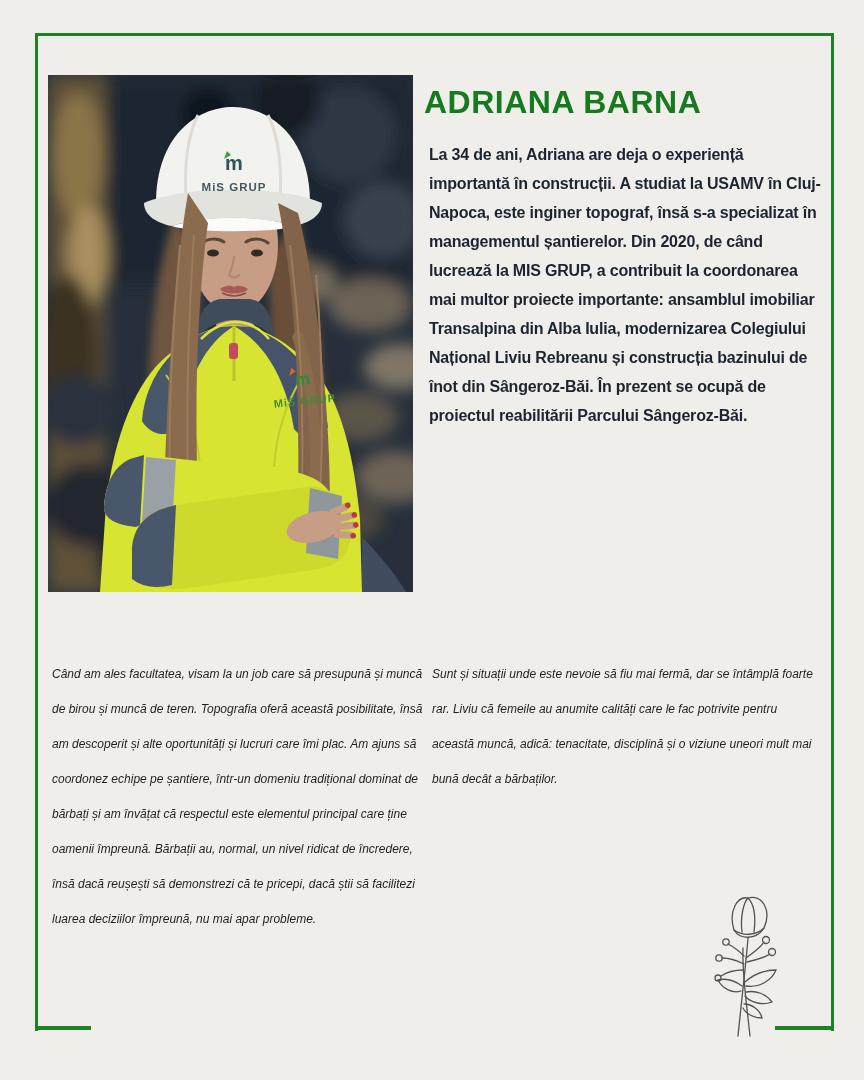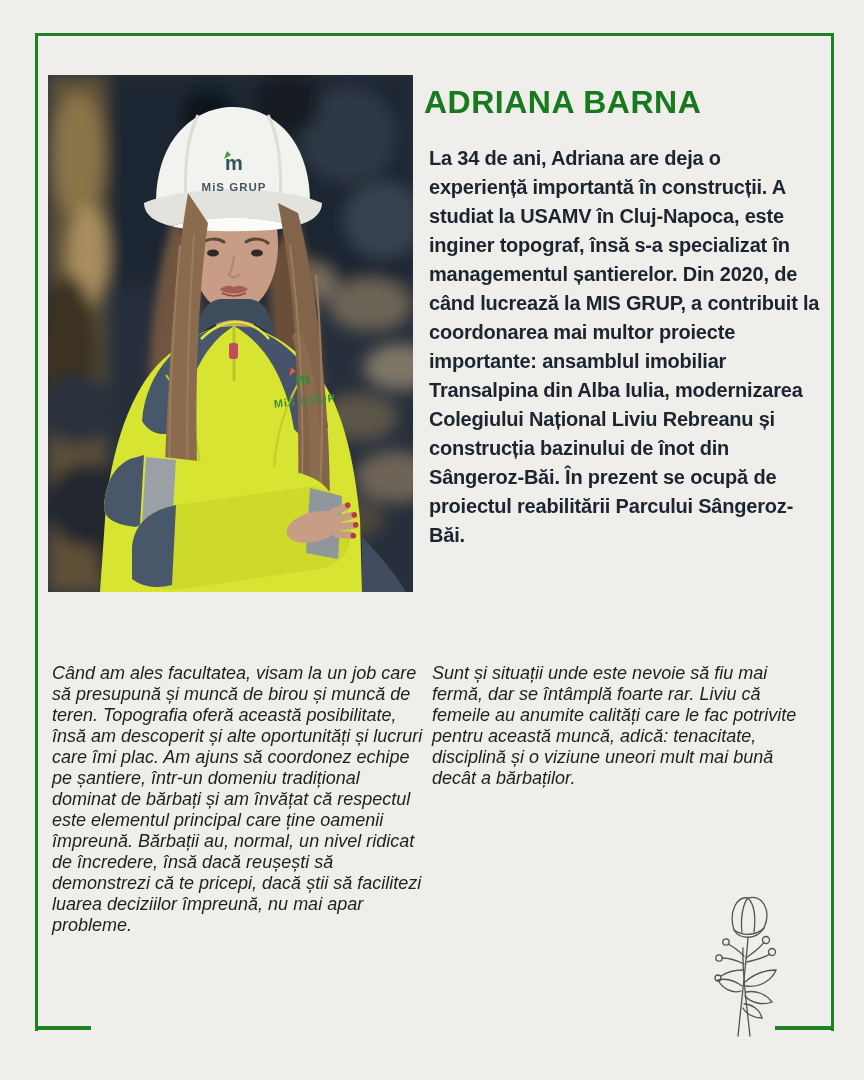--- a/index.html
+++ b/index.html
@@ -26,27 +26,27 @@
     overflow:hidden;background:#262f3b;
   }
   .page-title{
     position:absolute;left:424px;top:64px;width:410px;
     color:#177a1e;
     font-size:32px;font-weight:800;letter-spacing:.5px;
     line-height:1.1;white-space:nowrap;
   }
   .intro{
     position:absolute;left:429px;top:124px;width:392px;
-    color:#1c2430;font-size:20px;font-weight:bold;
+    color:#1c2430;font-size:16px;font-weight:bold;
     line-height:29px;letter-spacing:-0.2px;
   }
   .quote{
     position:absolute;top:645px;
-    color:#1f1f1f;font-size:18px;font-style:italic;
-    line-height:21px;
+    color:#1f1f1f;font-size:12px;font-style:italic;
+    line-height:35px;
   }
   .quote.left{left:52px;width:375px;}
   .quote.right{left:432px;width:388px;}
   .flower{
     position:absolute;left:702px;top:886px;width:84px;height:152px;
   }
 </style>
 </head>
 <body>
 

